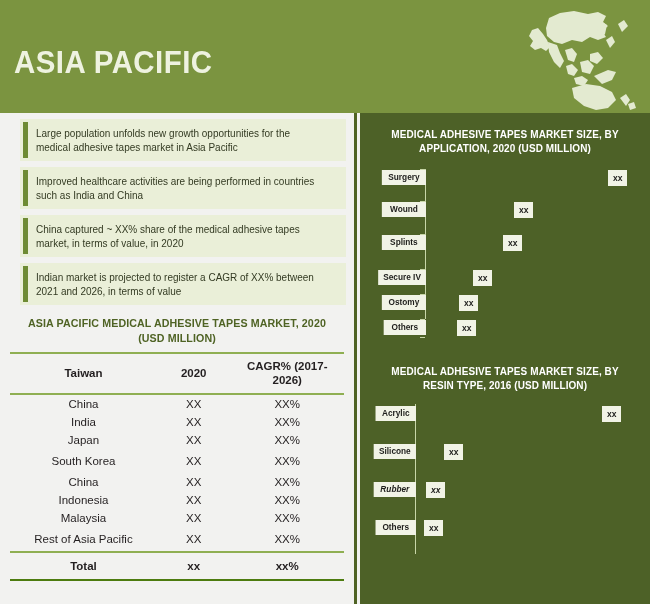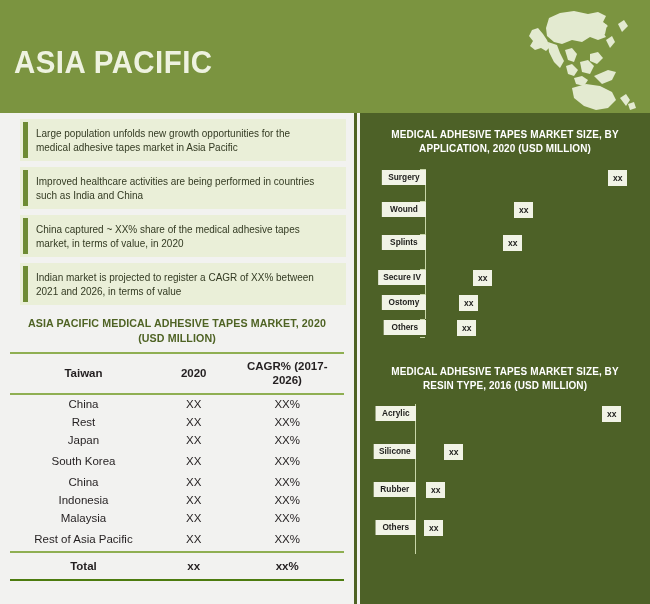--- a/index.html
+++ b/index.html
@@ -176,21 +176,21 @@
             <th class="col-cagr cagr">CAGR% (2017-2026)</th>
           </tr>
         </thead>
         <tbody>
           <tr>
             <td>China</td>
             <td>XX</td>
             <td class="cagr">XX%</td>
           </tr>
           <tr>
-            <td>Rest</td>
+            <td>India</td>
             <td>XX</td>
             <td class="cagr">XX%</td>
           </tr>
           <tr>
             <td>Japan</td>
             <td>XX</td>
             <td class="cagr">XX%</td>
           </tr>
           <tr class="tall">
             <td>South Korea</td>
@@ -305,21 +305,21 @@
         </div>
 
         <div class="bar-row" style="height:20px;margin-bottom:18px;">
           <div class="cat-label" style="left:0px;top:2px;width:46px;box-sizing:border-box;">Silicone</div>
           <div class="bar-track" style="margin-left:46px;">
             <div class="bar" style="width:24px;"></div>
             <div class="val-box">xx</div>
           </div>
         </div>
 
-        <div class="bar-row" style="height:20px;margin-bottom:18px;">
+        <div class="bar-row" style="height:20px;margin-bottom:18px;font-style:italic;">
           <div class="cat-label" style="left:0px;top:2px;width:46px;box-sizing:border-box;">Rubber</div>
           <div class="bar-track" style="margin-left:46px;">
             <div class="bar" style="width:6px;"></div>
             <div class="val-box">xx</div>
           </div>
         </div>
 
         <div class="bar-row" style="height:20px;">
           <div class="cat-label" style="left:2px;top:2px;width:44px;box-sizing:border-box;">Others</div>
           <div class="bar-track" style="margin-left:46px;">

